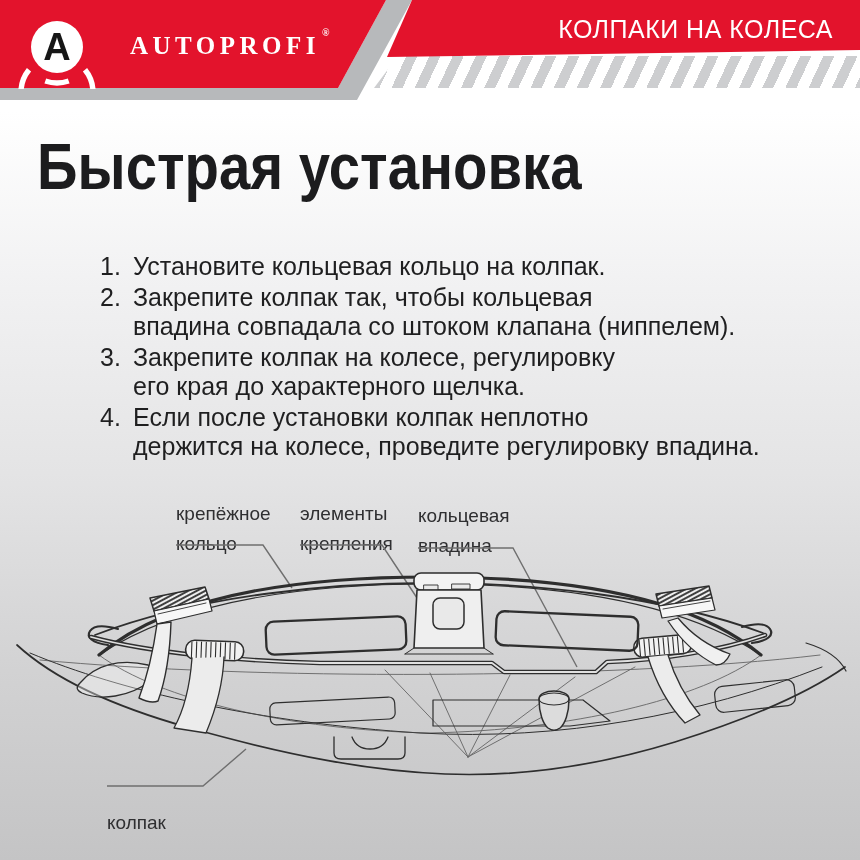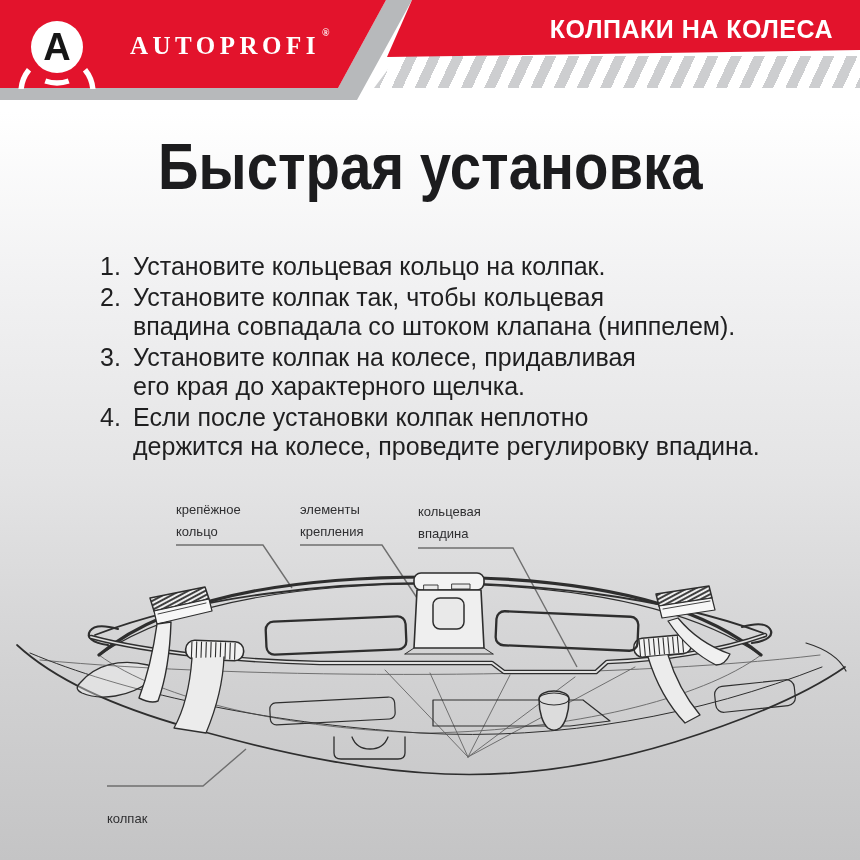--- a/index.html
+++ b/index.html
@@ -15,32 +15,32 @@
     clip-path:polygon(412px 0,860px 0,860px 50px,387px 57px);}
   .hdr-silver{position:absolute;left:0;top:0;width:420px;height:100px;background:#b7b9bb;
     clip-path:polygon(0 88px,338px 88px,386px 0,412px 0,357px 100px,0 100px);}
   .hdr-stripes{position:absolute;left:360px;top:56px;width:500px;height:32px;
     background:repeating-linear-gradient(115deg,#cdced0 0 10px,#ffffff 10px 21px);
     clip-path:polygon(38px 0,500px 0,500px 32px,14px 32px);}
   .logo{position:absolute;left:12px;top:7px;width:92px;height:82px;}
   .brand{position:absolute;left:130px;top:27px;color:#fff;font-size:25px;font-weight:bold;
     letter-spacing:4.5px;white-space:nowrap;font-family:Liberation Serif, serif;}
   .brand sup{font-size:10px;letter-spacing:0;vertical-align:18px;margin-left:2px;}
-  .prod-title{position:absolute;right:27px;top:15px;color:#fff;font-size:25px;font-weight:bold;
+  .prod-title{position:absolute;right:27px;top:15px;color:#fff;font-size:25px;font-weight:normal;
     letter-spacing:.5px;white-space:nowrap;text-align:center;}
   
-  .page-title{position:absolute;left:0;right:0;top:131px;text-align:center;color:#1c1c1e;
+  .page-title{position:absolute;left:0;right:0;top:131px;text-align:left;color:#1c1c1e;
     font-size:64px;font-weight:bold;line-height:72px;white-space:nowrap;}
   .page-title .squeeze{display:inline-block;transform:scaleX(.88);transform-origin:center;}
   .steps{position:absolute;left:100px;top:252px;width:700px;color:#1f1f20;font-size:25px;line-height:29px;}
   .step{position:relative;padding-left:33px;margin-bottom:2px;}
   .step-num{position:absolute;left:0;top:0;}
   .step-text{display:block;white-space:pre-line;}
   
-  .dlabel{position:absolute;color:#2f2f31;font-size:13px;line-height:22px;white-space:pre-line;}
+  .dlabel{position:absolute;color:#2f2f31;font-size:19px;line-height:30px;white-space:pre-line;}
   .dlabel.l1{left:176px;top:499px;}
   .dlabel.l2{left:300px;top:499px;}
   .dlabel.l3{left:418px;top:501px;}
   .dlabel.l4{left:107px;top:808px;}
   .diagram-svg{position:absolute;left:0;top:495px;width:860px;height:330px;}
 </style>
 </head>
 <body>
 
 <div class="card">
@@ -65,26 +65,26 @@
     <span class="squeeze">Быстрая установка</span>
   </div>
 
   <div class="steps">
     <div class="step">
       <span class="step-num">1.</span>
       <span class="step-text">Установите кольцевая кольцо на колпак.</span>
     </div>
     <div class="step">
       <span class="step-num">2.</span>
-      <span class="step-text">Установите колпак так, чтобы кольцевая
+      <span class="step-text">Закрепите колпак так, чтобы кольцевая
 впадина совпадала со штоком клапана (ниппелем).</span>
     </div>
     <div class="step">
       <span class="step-num">3.</span>
-      <span class="step-text">Установите колпак на колесе, придавливая
+      <span class="step-text">Закрепите колпак на колесе, регулировку
 его края до характерного щелчка.</span>
     </div>
     <div class="step">
       <span class="step-num">4.</span>
       <span class="step-text">Если после установки колпак неплотно
 держится на колесе, проведите регулировку впадина.</span>
     </div>
   </div>
 
   <div class="dlabel l1">крепёжное

